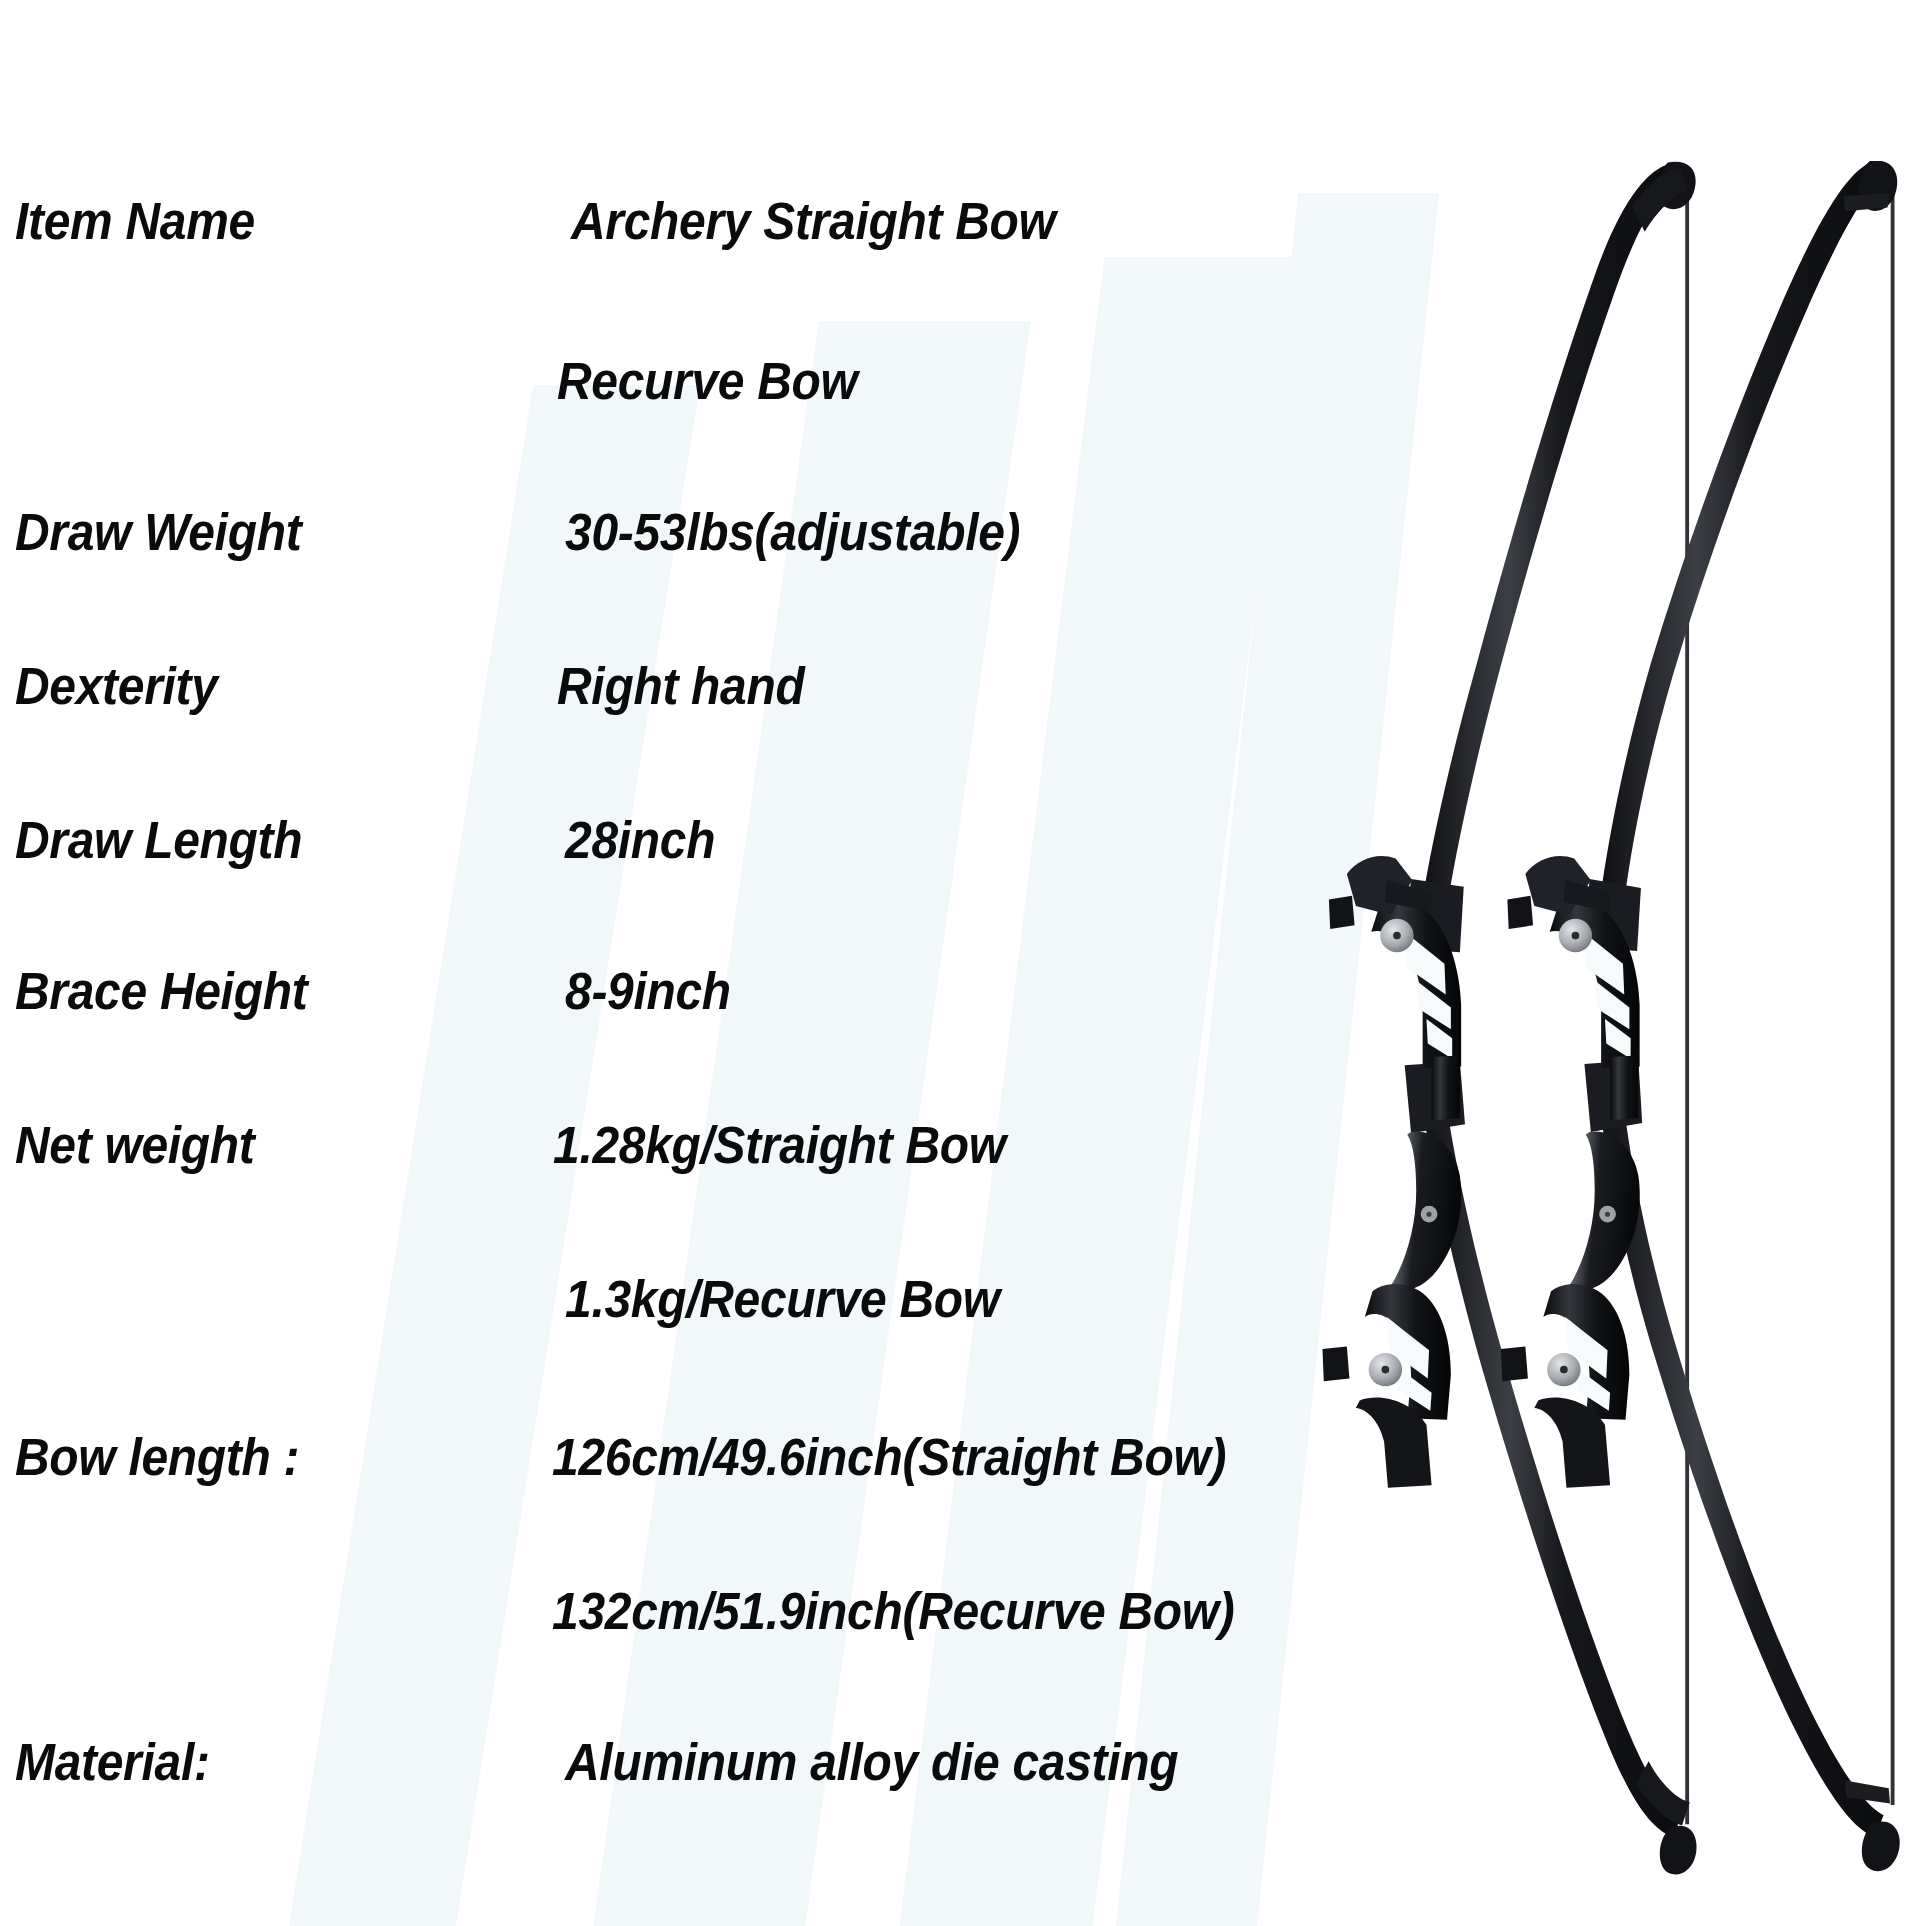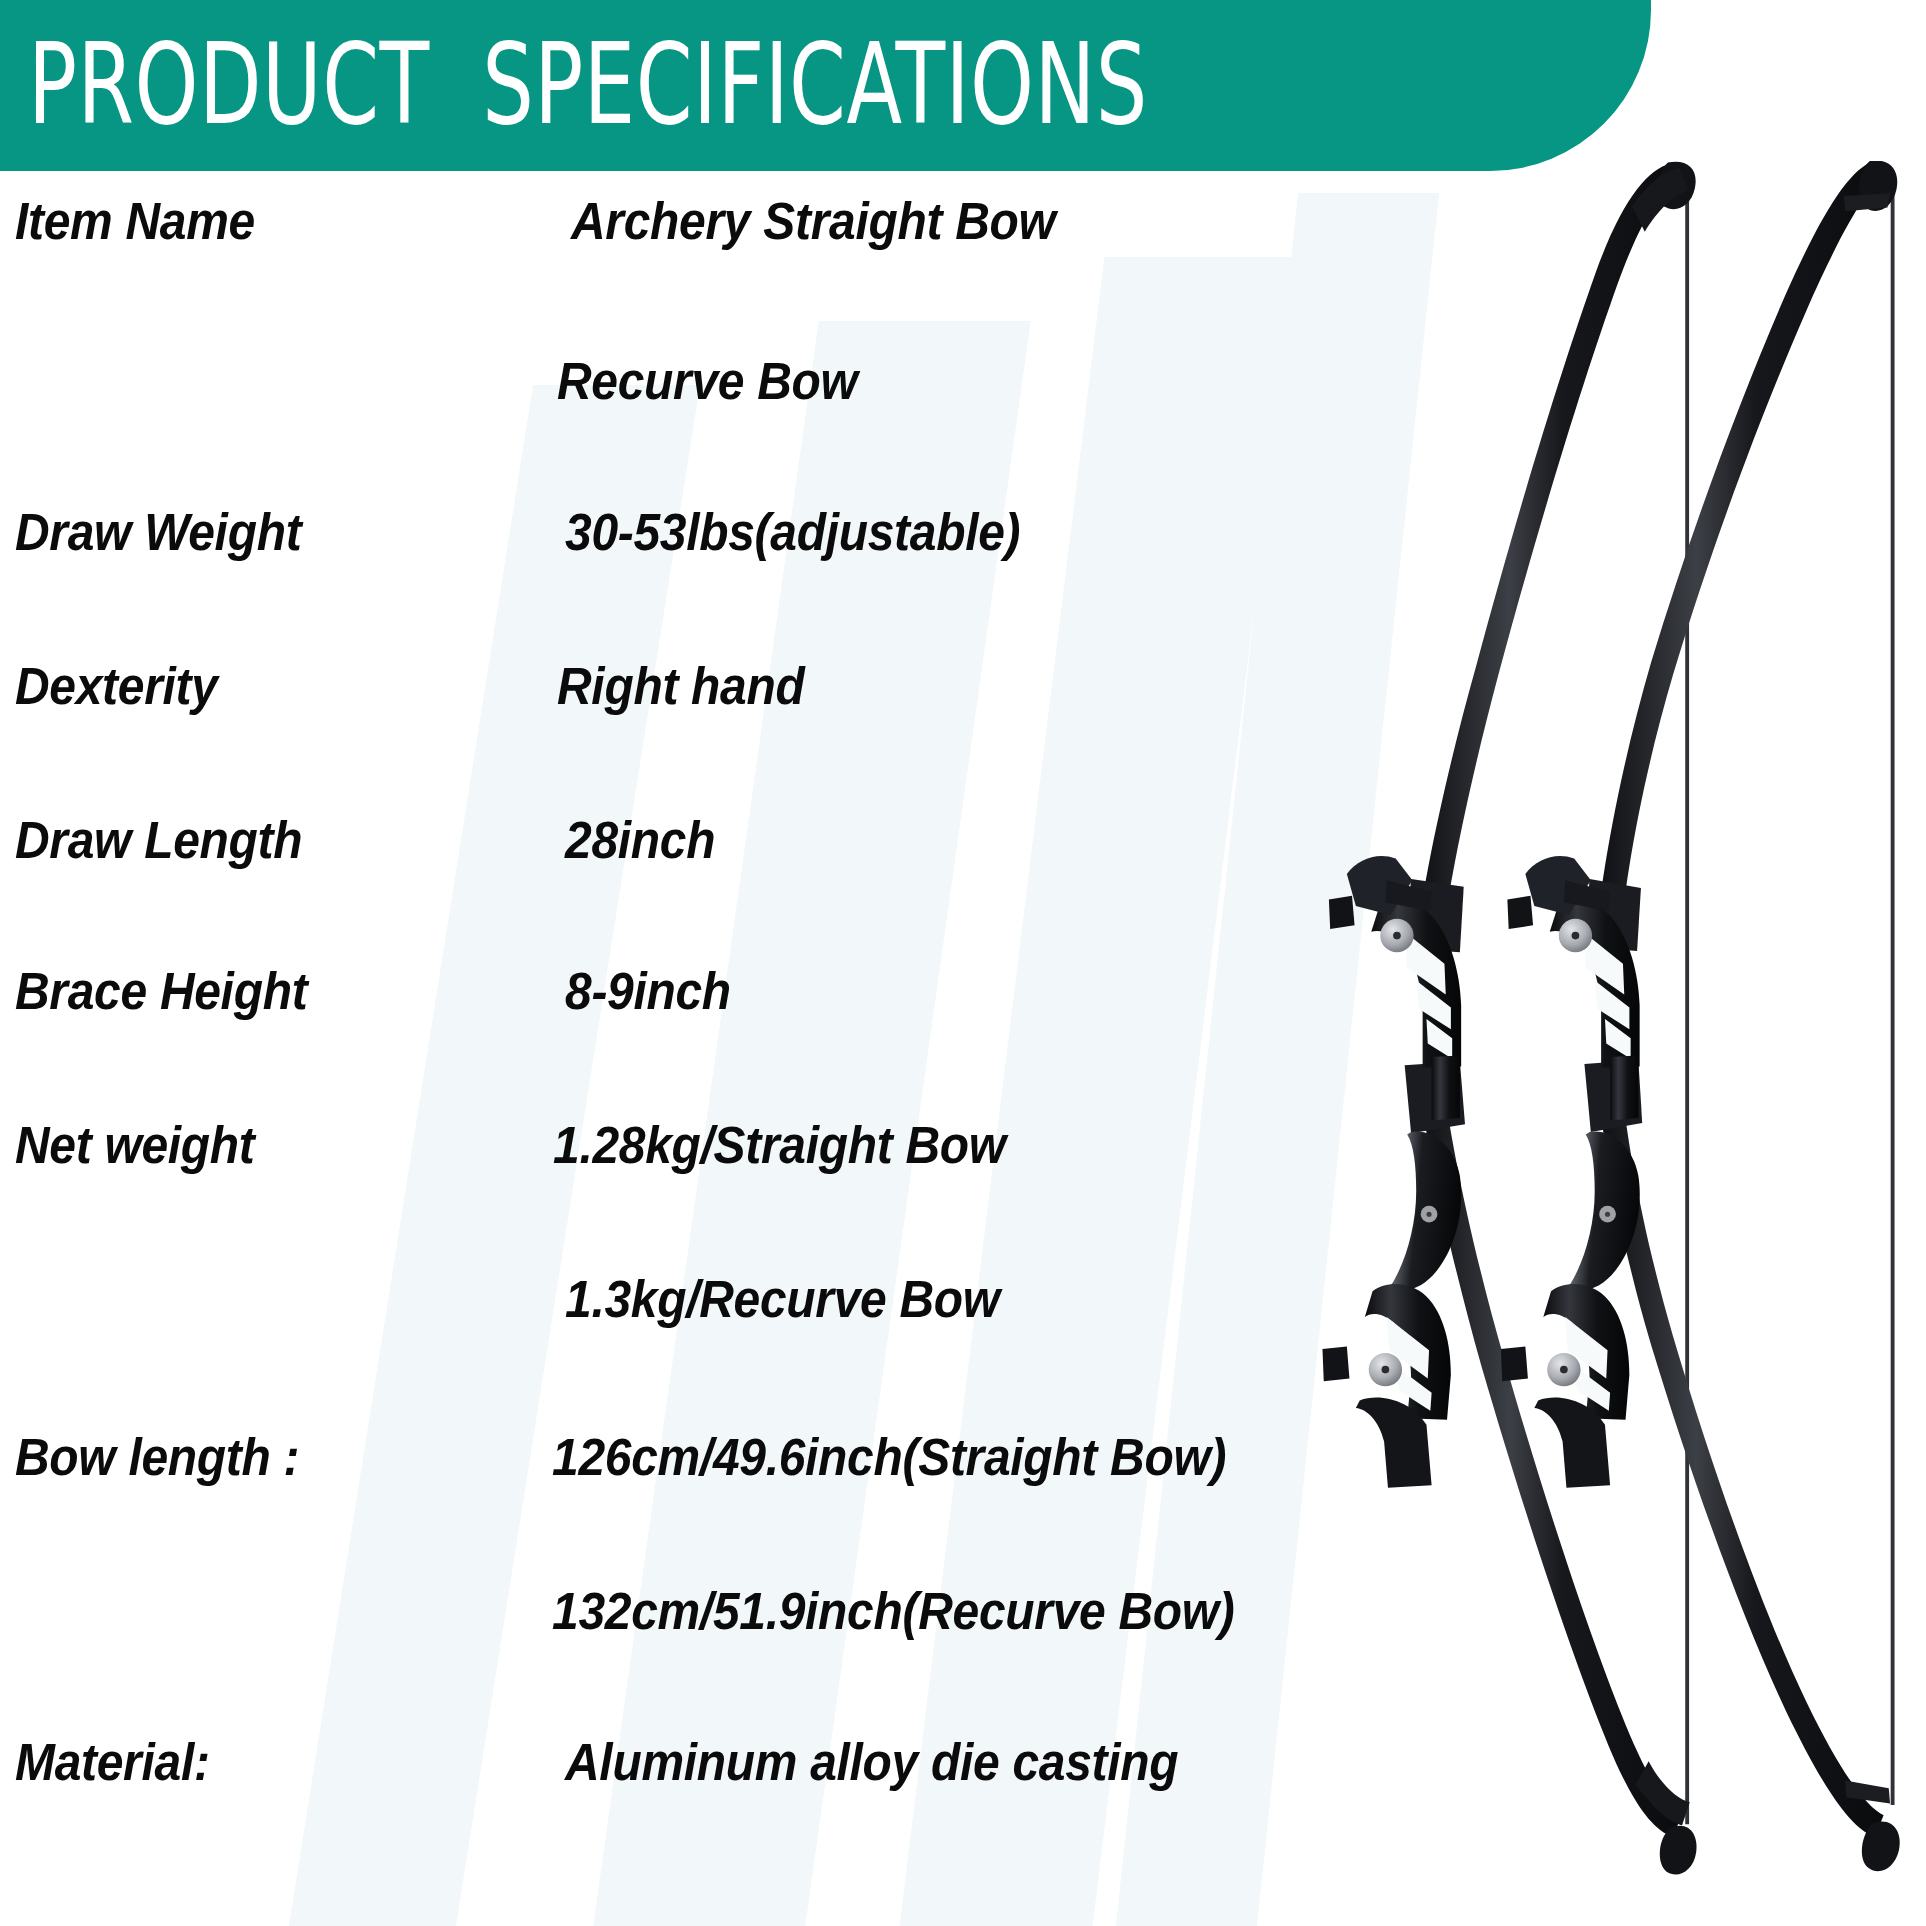--- a/index.html
+++ b/index.html
@@ -98,23 +98,20 @@
     <div class="wm-band" style="left:411px; top:385px; width:167px; height:1541px; transform:skewX(-9deg);"></div>
     <div class="wm-band" style="left:706px; top:321px; width:212px; height:1605px; transform:skewX(-8deg);"></div>
     <div class="wm-band" style="left:1002px; top:257px; width:193px; height:1669px; transform:skewX(-7deg);"></div>
     <div class="wm-band" style="left:1207px; top:193px; width:141px; height:1734px; transform:skewX(-6deg);"></div>
     <svg class="wm-ring" width="963" height="1348" viewBox="0 0 1500 2100" style="left:-270px; top:276px;">
       <path d="M 1120 0 A 1080 1080 0 0 1 1120 2100 L 860 2100 A 860 860 0 0 0 860 0 Z" fill="#ffffff" opacity="0.95"></path>
       <path d="M 1160 60 A 1000 1000 0 0 1 1160 2040 L 1060 2040 A 900 900 0 0 0 1060 60 Z" fill="#eef4f8" opacity="0.55"></path>
     </svg>
   </div>
 
-  <div class="header-band">
-    <div class="header-title">PRODUCT  SPECIFICATIONS</div>
-  </div>
 
   <div class="spec-layer">
 
     <div class="spec-label" style="top:196px;">Item Name</div>
     <div class="spec-value" style="top:196px;">Archery Straight Bow</div>
 
     <div class="spec-label" style="top:356px;"></div>
     <div class="spec-value" style="top:356px; left:557px;">Recurve Bow</div>
 
     <div class="spec-label" style="top:507px;">Draw Weight</div>

